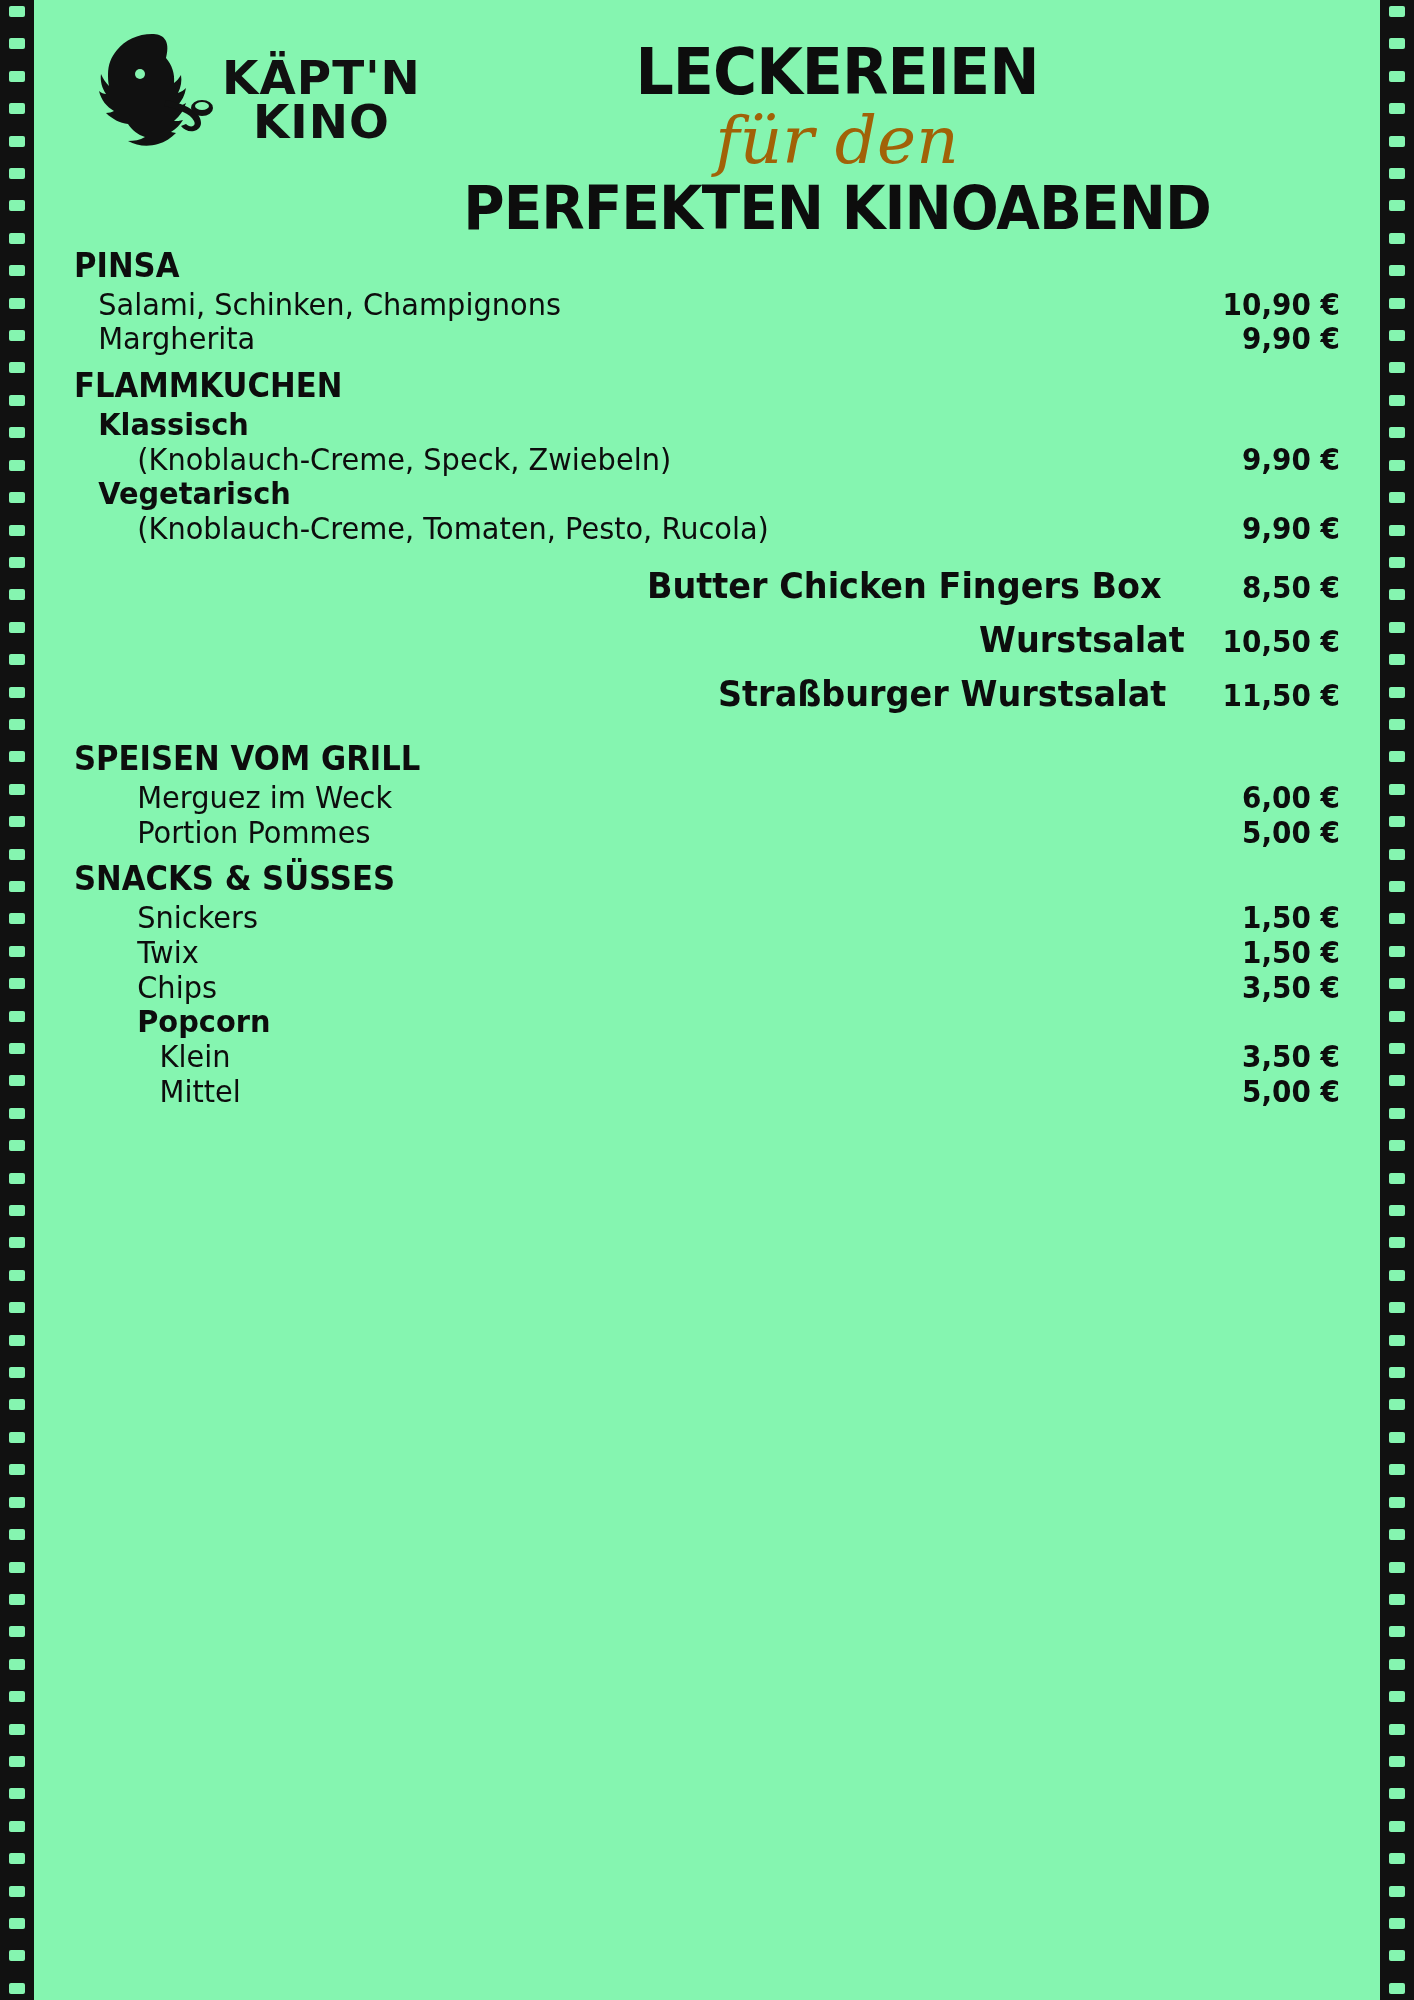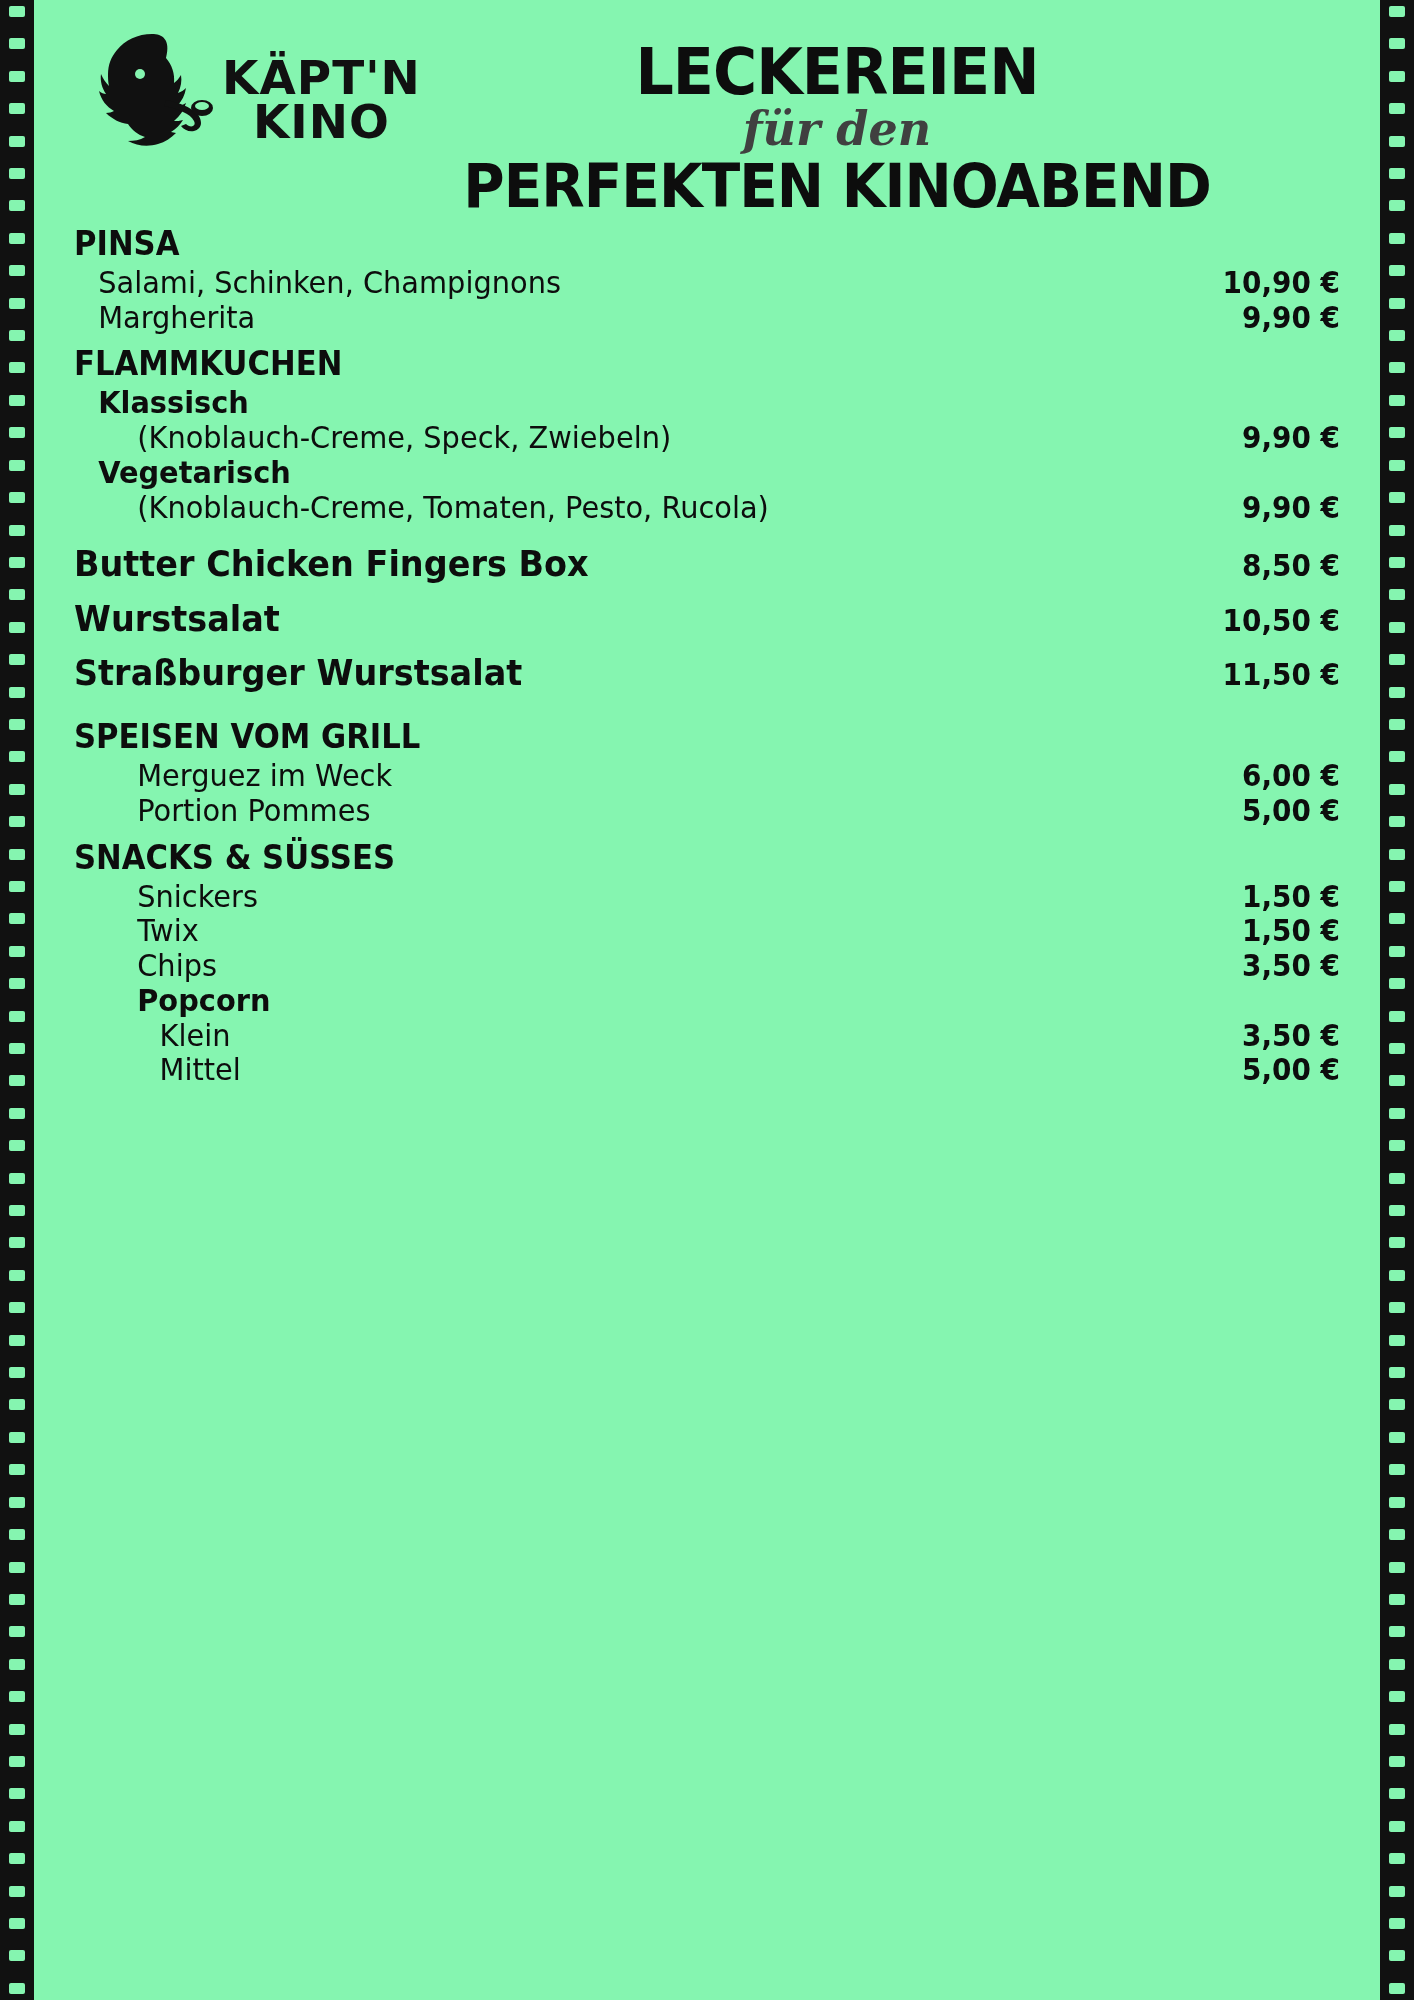--- a/index.html
+++ b/index.html
@@ -99,24 +99,24 @@
     font-weight: bold;
     font-size: 64px;
     line-height: 1.02;
     letter-spacing: -1px;
     color: #0d0d0d;
     transform: scaleX(0.94);
   }
   .title-l2 {
     font-family: "DejaVu Serif", serif;
     font-style: italic;
-    font-weight: bold;
-    font-size: 46px;
+    font-weight: normal;
+    font-size: 66px;
     line-height: 1.08;
-    color: #404040;
+    color: #a16207;
   }
   .title-l3 {
     font-family: "DejaVu Sans", sans-serif;
     font-weight: bold;
     font-size: 60px;
     line-height: 1.05;
     letter-spacing: -1px;
     color: #0d0d0d;
     transform: scaleX(0.94);
   }
@@ -186,21 +186,21 @@
   .n-sub4 {
     font-weight: normal;
     font-size: 31px;
     padding-left: 92px;
   }
   .n-standalone {
     font-weight: bold;
     font-size: 36px;
     padding-left: 0;
   }
-  .standalone-row { margin-bottom: 14px; }
+  .standalone-row { margin-bottom: 14px; justify-content: flex-end; }
   .gap-s { height: 10px; }
 </style>
 </head>
 <body>
 
 <div class="poster">
 
   <div class="filmstrip left">
     <div class="holes" id="holes-left">
         <div class="hole"></div>

